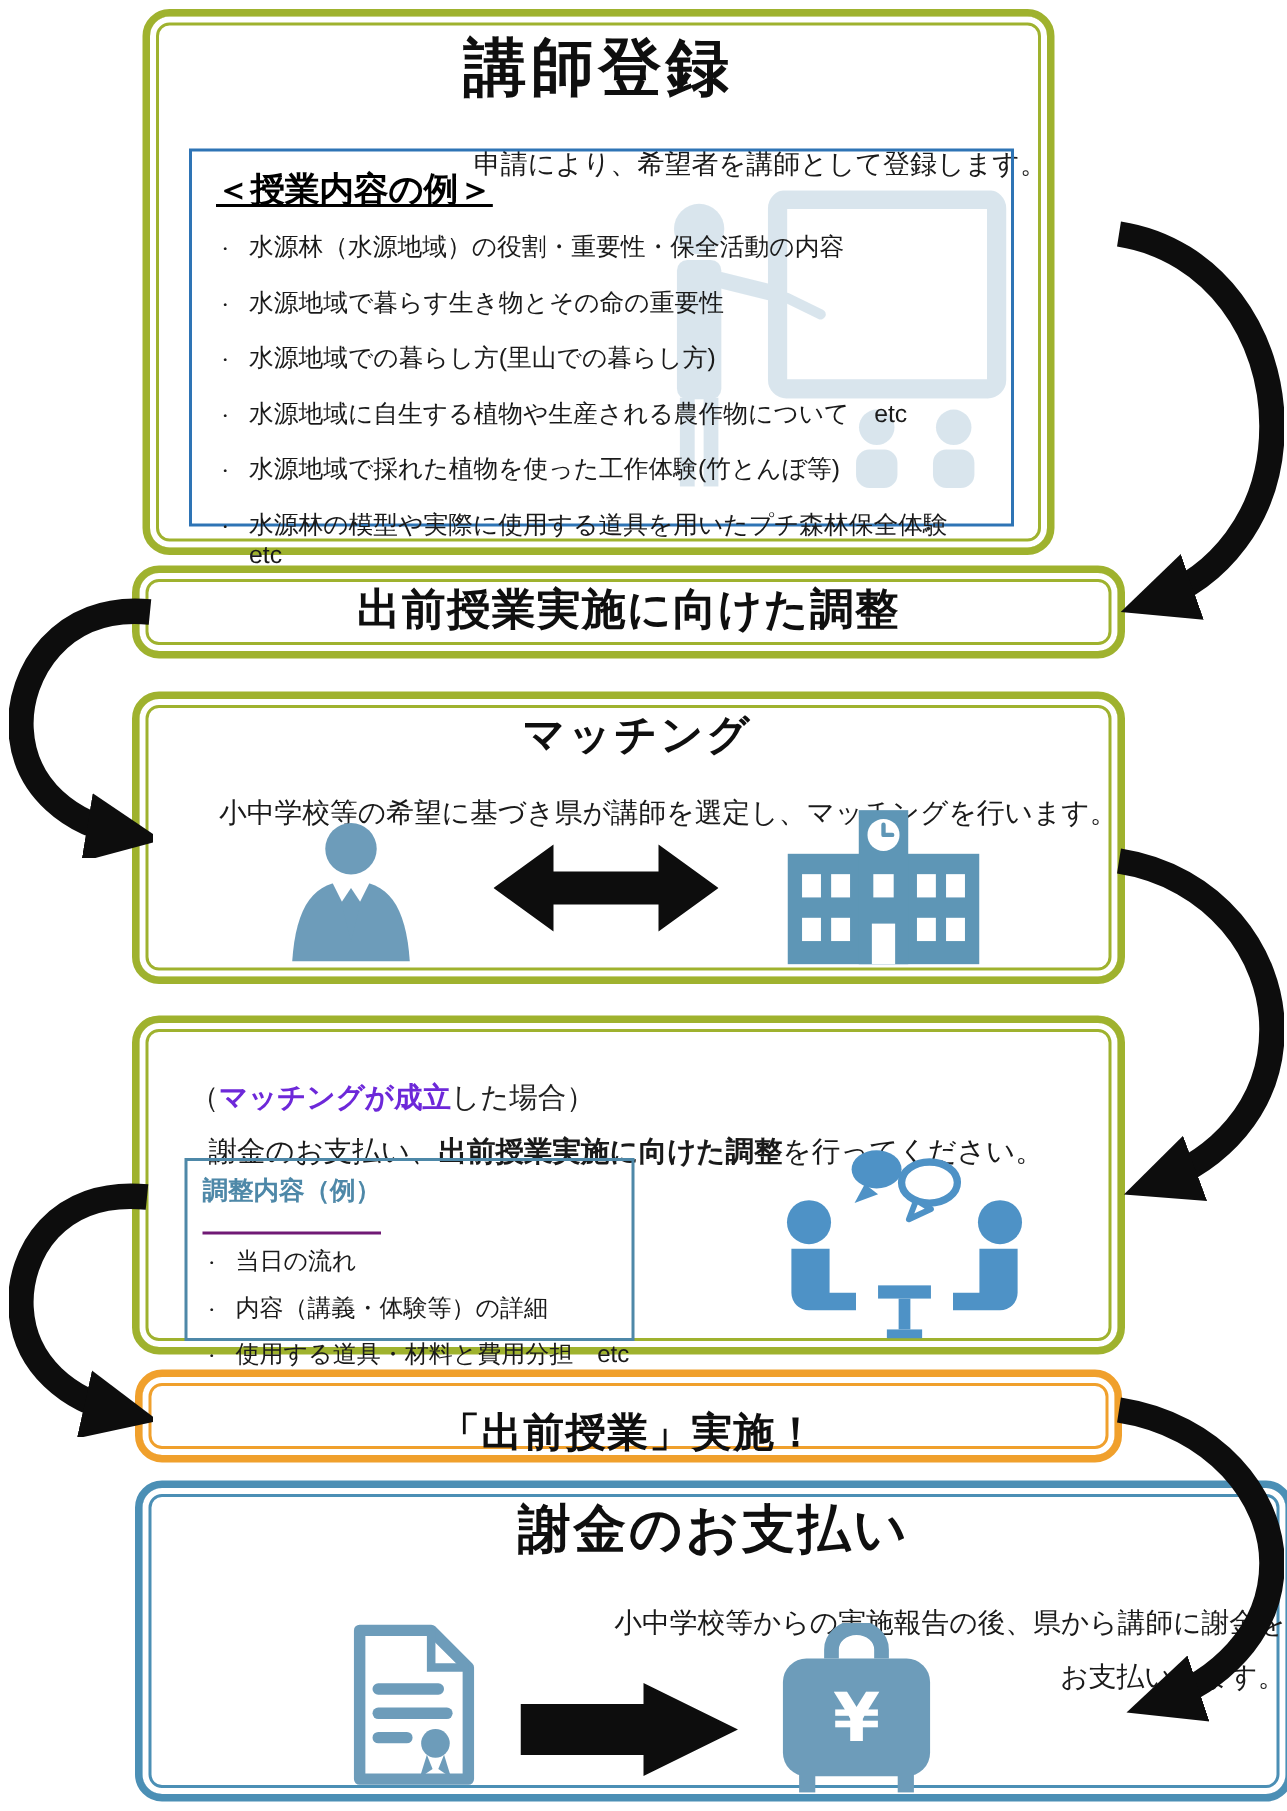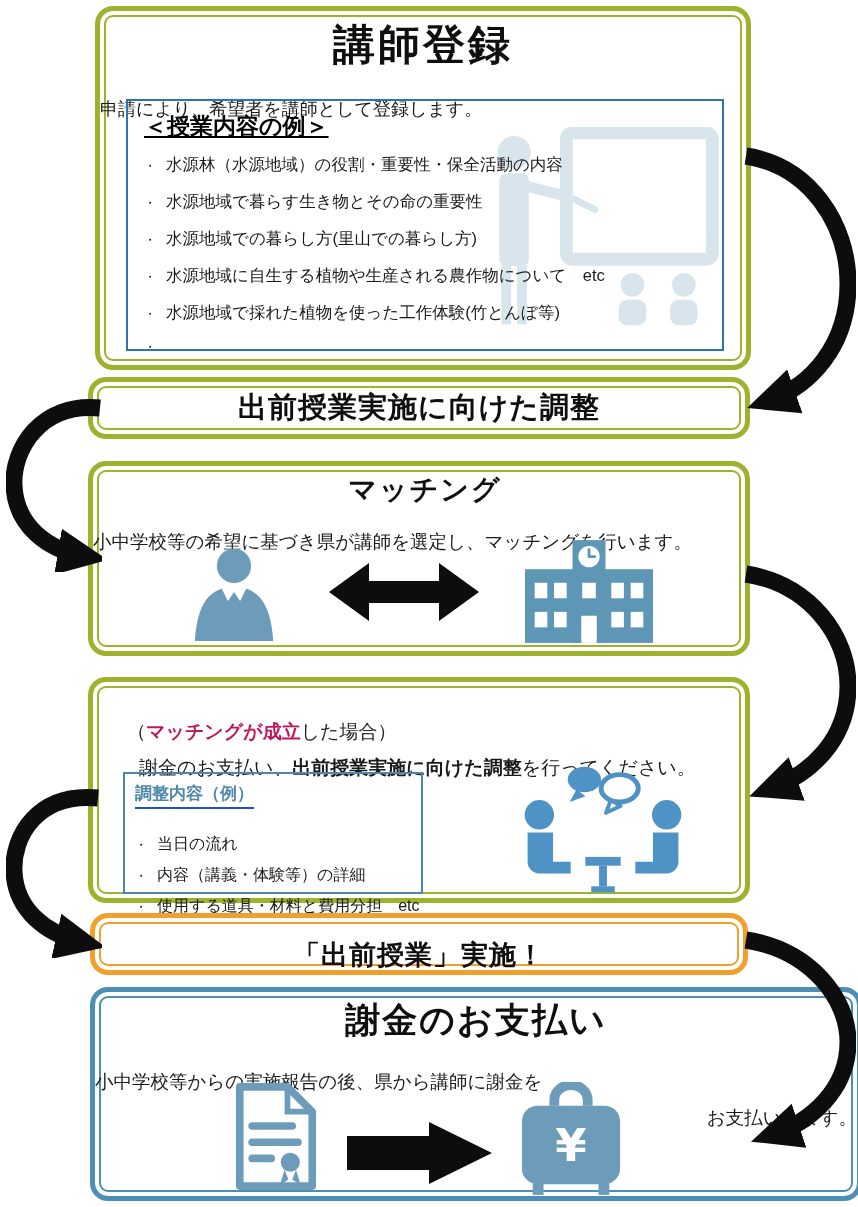--- a/index.html
+++ b/index.html
@@ -5,24 +5,24 @@
   html,body{margin:0;padding:0;background:#fff;}
   body{font-family:"Liberation Sans","DejaVu Sans",sans-serif;color:#111;}
   .canvas{position:relative;width:858px;height:1207px;background:#fff;overflow:hidden;}
 
   
   .flow-box{position:absolute;background:#fff;border:5px solid var(--c);border-radius:18px;
             box-shadow:inset 0 0 0 4px #fff, inset 0 0 0 6px var(--c);box-sizing:border-box;}
   .green{--c:#9fb22e;} .orange{--c:#f0a02c;} .blue{--c:#4b8fb5;}
 
   .box-title{font-weight:bold;text-align:center;color:#0f0f0f;line-height:1.15;}
-  .subtitle{text-align:left;color:#1a1a1a;}
-
-  
-  .b1{left:95px;top:6px;width:656px;height:364px;}
+  .subtitle{text-align:right;color:#1a1a1a;}
+
+  
+  .b1{left:95px;top:6px;width:608px;height:364px;}
   .b1 .box-title{margin-top:10px;font-size:42px;letter-spacing:3px;}
   .b1 .subtitle{margin-top:6px;font-size:18px;}
   .example-box{position:absolute;left:26px;top:88px;right:22px;bottom:14px;
                border:2px solid #2e74b5;background:transparent;}
   .ex-head{position:relative;z-index:2;margin:10px 0 12px 16px;font-size:23px;font-weight:bold;
            color:#000000;text-decoration:underline;display:inline-block;}
   .ex-list{position:relative;z-index:2;margin-left:14px;margin-right:6px;}
   .ex-item{display:flex;align-items:baseline;font-size:16.5px;color:#1a1a1a;margin-bottom:15px;}
   .bullet{font-size:12px;margin:0 10px 0 2px;flex:none;}
   .watermark{position:absolute;right:2px;top:26px;z-index:1;opacity:.5;}
@@ -34,26 +34,26 @@
   
   .b3{left:88px;top:461px;width:662px;height:195px;}
   .b3 .box-title{margin-top:8px;font-size:28px;letter-spacing:2px;padding-left:12px;}
   .b3 .subtitle{margin-top:4px;font-size:18.5px;}
   .match-row{position:absolute;left:0;right:0;top:72px;bottom:6px;display:flex;
              align-items:center;justify-content:center;gap:46px;}
 
   
   .b4{left:88px;top:677px;width:662px;height:226px;}
   .coord-lead{position:absolute;left:34px;top:18px;font-size:19px;color:#222;}
-  .hl-blue{color:#be185d;font-weight:bold;}
+  .hl-blue{color:#6d28d9;font-weight:bold;}
   .coord-body{position:absolute;left:46px;top:54px;font-size:19px;color:#1a1a1a;}
   .coord-bold{font-weight:bold;text-align:right;}
   .detail-box{position:absolute;left:30px;top:90px;width:300px;height:122px;border:2px solid #4e88a8;box-sizing:border-box;}
-  .detail-head{display:inline-block;margin:8px 0 25px 10px;font-size:17px;font-weight:bold;color:#4e88a8;
-               border-bottom:2px solid #1d4ed8;padding-bottom:2px;}
+  .detail-head{display:inline-block;margin:8px 0 8px 10px;font-size:17px;font-weight:bold;color:#4e88a8;
+               border-bottom:2px solid #701a75;padding-bottom:16px;}
   .detail-list{margin-left:8px;}
   .detail-list .ex-item{font-size:16px;margin-bottom:10px;}
   .meeting-wrap{position:absolute;left:416px;top:76px;}
 
   
   .b5{left:90px;top:913px;width:658px;height:62px;display:flex;align-items:flex-start;justify-content:center;}
   .b5 .box-title{font-size:27px;letter-spacing:1px;}
 
   
   .b6{left:90px;top:987px;width:772px;height:214px;}
@@ -118,20 +118,21 @@
           <div class="ex-item">
             <span class="bullet">・</span>
             <span class="item-text">水源地域に自生する植物や生産される農作物について　etc</span>
           </div>
           <div class="ex-item">
             <span class="bullet">・</span>
             <span class="item-text">水源地域で採れた植物を使った工作体験(竹とんぼ等)</span>
           </div>
           <div class="ex-item">
             <span class="bullet">・</span>
+            <span class="item-text">水源林の模型や実際に使用する道具を用いたプチ森林保全体験　etc</span>
           </div>
         </div>
     </div>
   </section>
 
   <section class="flow-box green b2">
     <h2 class="box-title">出前授業実施に向けた調整</h2>
   </section>
 
   <section class="flow-box green b3">

